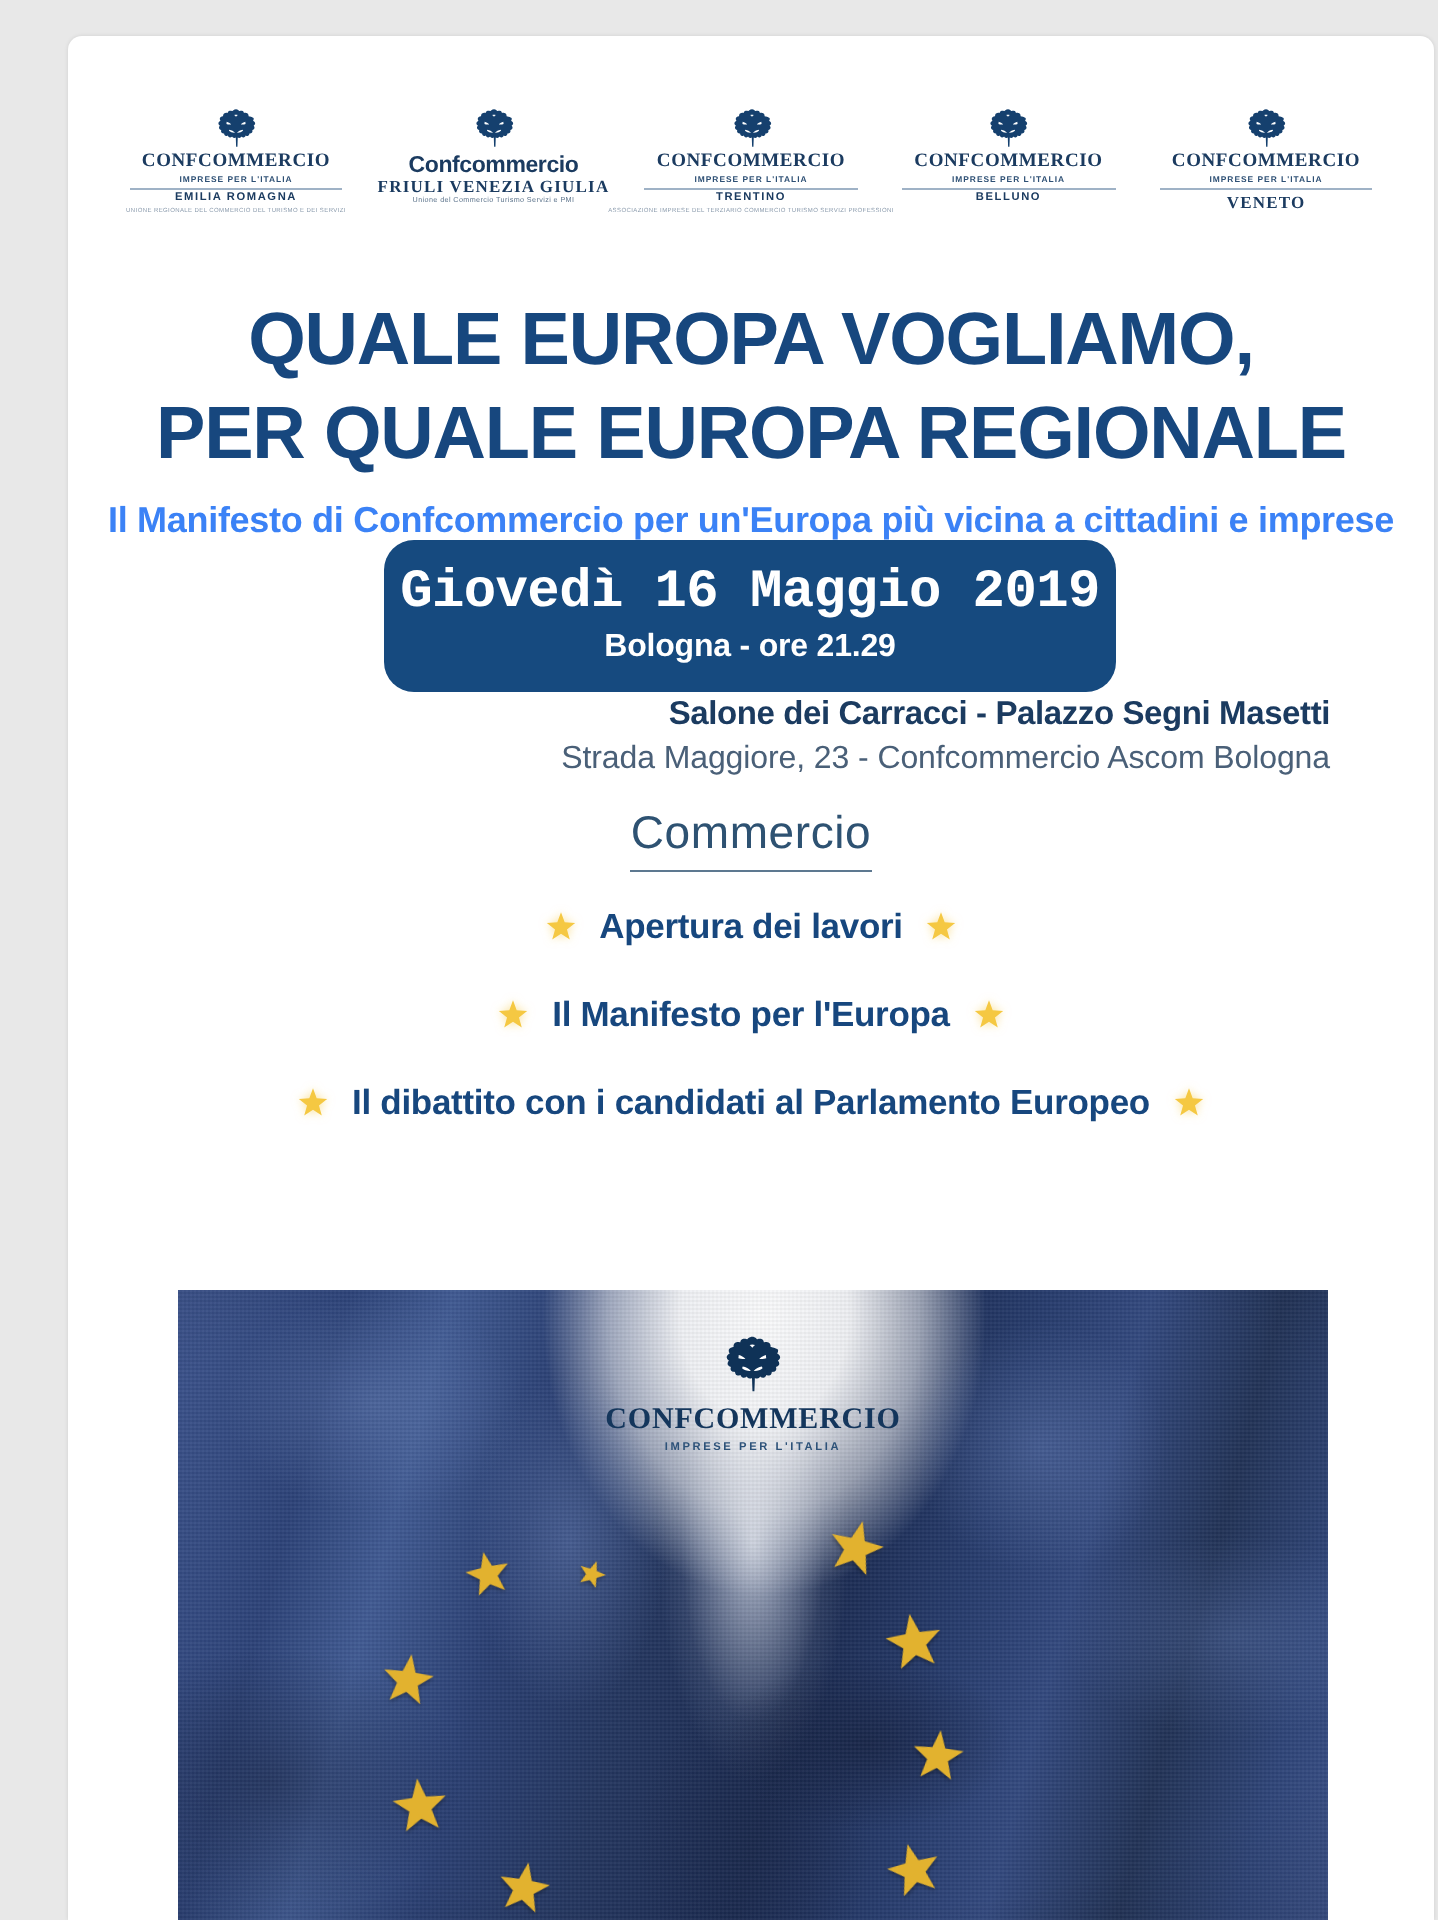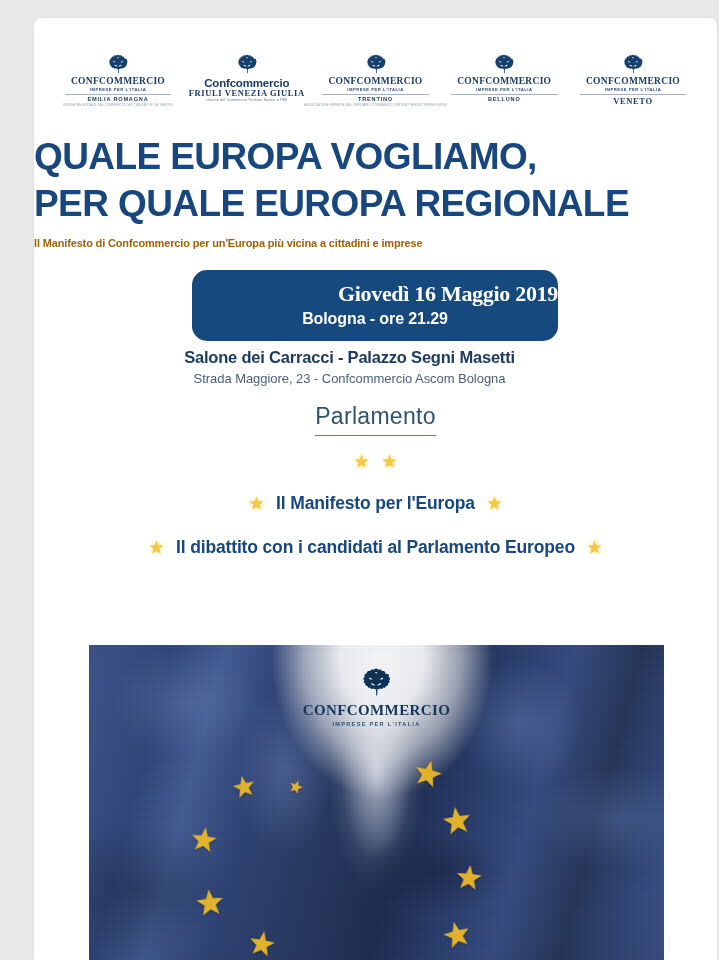--- a/index.html
+++ b/index.html
@@ -126,90 +126,89 @@
     color: #8a9aac;
     letter-spacing: 0.2px;
     margin-top: 1px;
     white-space: nowrap;
   }
 
   
   #title-block {
     position: absolute;
     left: 0;
-    top: 115px;
+    top: 128px;
     width: 683px;
-    text-align: left;
+    text-align: center;
   }
   .title-line {
     color: #17477e;
     font-family: "Liberation Sans", sans-serif;
     font-weight: 700;
     font-size: 37px;
     letter-spacing: -0.6px;
     line-height: 1.28;
     white-space: nowrap;
   }
   #subtitle {
     margin-top: 9px;
-    color: #a16207;
-    font-family: "Liberation Sans", sans-serif;
-    font-weight: 700;
-    font-size: 11px;
+    color: #3b82f6;
+    font-family: "Liberation Sans", sans-serif;
+    font-weight: 700;
+    font-size: 18px;
     letter-spacing: -0.15px;
   }
 
   
   #date-banner {
     position: absolute;
     left: 158px;
     top: 252px;
     width: 366px;
     padding: 12px 0 13px;
     background: #164a7f;
     border-radius: 15px;
     text-align: center;
     color: #ffffff;
   }
   #date-main {
-    font-family: Liberation Serif, serif;
-    font-weight: 700;
-    font-size: 22px;
+    font-family: Liberation Mono, monospace;
+    font-weight: 700;
+    font-size: 27px;
     letter-spacing: -0.3px;
     line-height: 1.12;
-    text-align: right;
   }
   #date-sub {
     font-family: "Liberation Sans", sans-serif;
     font-weight: 700;
     font-size: 16px;
     letter-spacing: -0.1px;
     margin-top: 3px;
   }
 
   
   #venue-block {
     position: absolute;
     left: 0;
     top: 330px;
     width: 631px;
-    text-align: center;
+    text-align: right;
   }
   #venue-name {
     color: #1b3b60;
     font-family: "Liberation Sans", sans-serif;
     font-weight: 700;
     font-size: 16.5px;
     letter-spacing: -0.2px;
   }
   #venue-address {
     color: #4a6078;
     font-family: "Liberation Sans", sans-serif;
     font-weight: 400;
-    font-size: 13px;
+    font-size: 16px;
     letter-spacing: -0.05px;
     margin-top: 4px;
   }
 
   
   #programma-heading {
     position: absolute;
     left: 0;
     top: 385px;
     width: 683px;
@@ -445,31 +444,32 @@
       <div id="date-main">Giovedì 16 Maggio 2019</div>
       <div id="date-sub">Bologna - ore 21.29</div>
     </div>
 
     <div id="venue-block">
       <div id="venue-name">Salone dei Carracci - Palazzo Segni Masetti</div>
       <div id="venue-address">Strada Maggiore, 23 - Confcommercio Ascom Bologna</div>
     </div>
 
     <div id="programma-heading">
-      <span id="programma-title">Parlamento</span>
+      <span id="programma-title">Commercio</span>
     </div>
 
     <div id="program-list">
 
       <div class="program-item">
         <span class="star">
           <svg viewBox="0 0 24 24">
               <path fill="#f5c842" d="M12 1.6l2.6 7.1 7.4.4-5.8 4.6 2 7.2L12 16.8 5.8 20.9l2-7.2L2 9.1l7.4-.4z"></path>
             </svg>
         </span>
+        <span class="program-label">Apertura dei lavori</span>
         <span class="star">
           <svg viewBox="0 0 24 24">
               <path fill="#f5c842" d="M12 1.6l2.6 7.1 7.4.4-5.8 4.6 2 7.2L12 16.8 5.8 20.9l2-7.2L2 9.1l7.4-.4z"></path>
             </svg>
         </span>
       </div>
 
       <div class="program-item">
         <span class="star">
           <svg viewBox="0 0 24 24">

